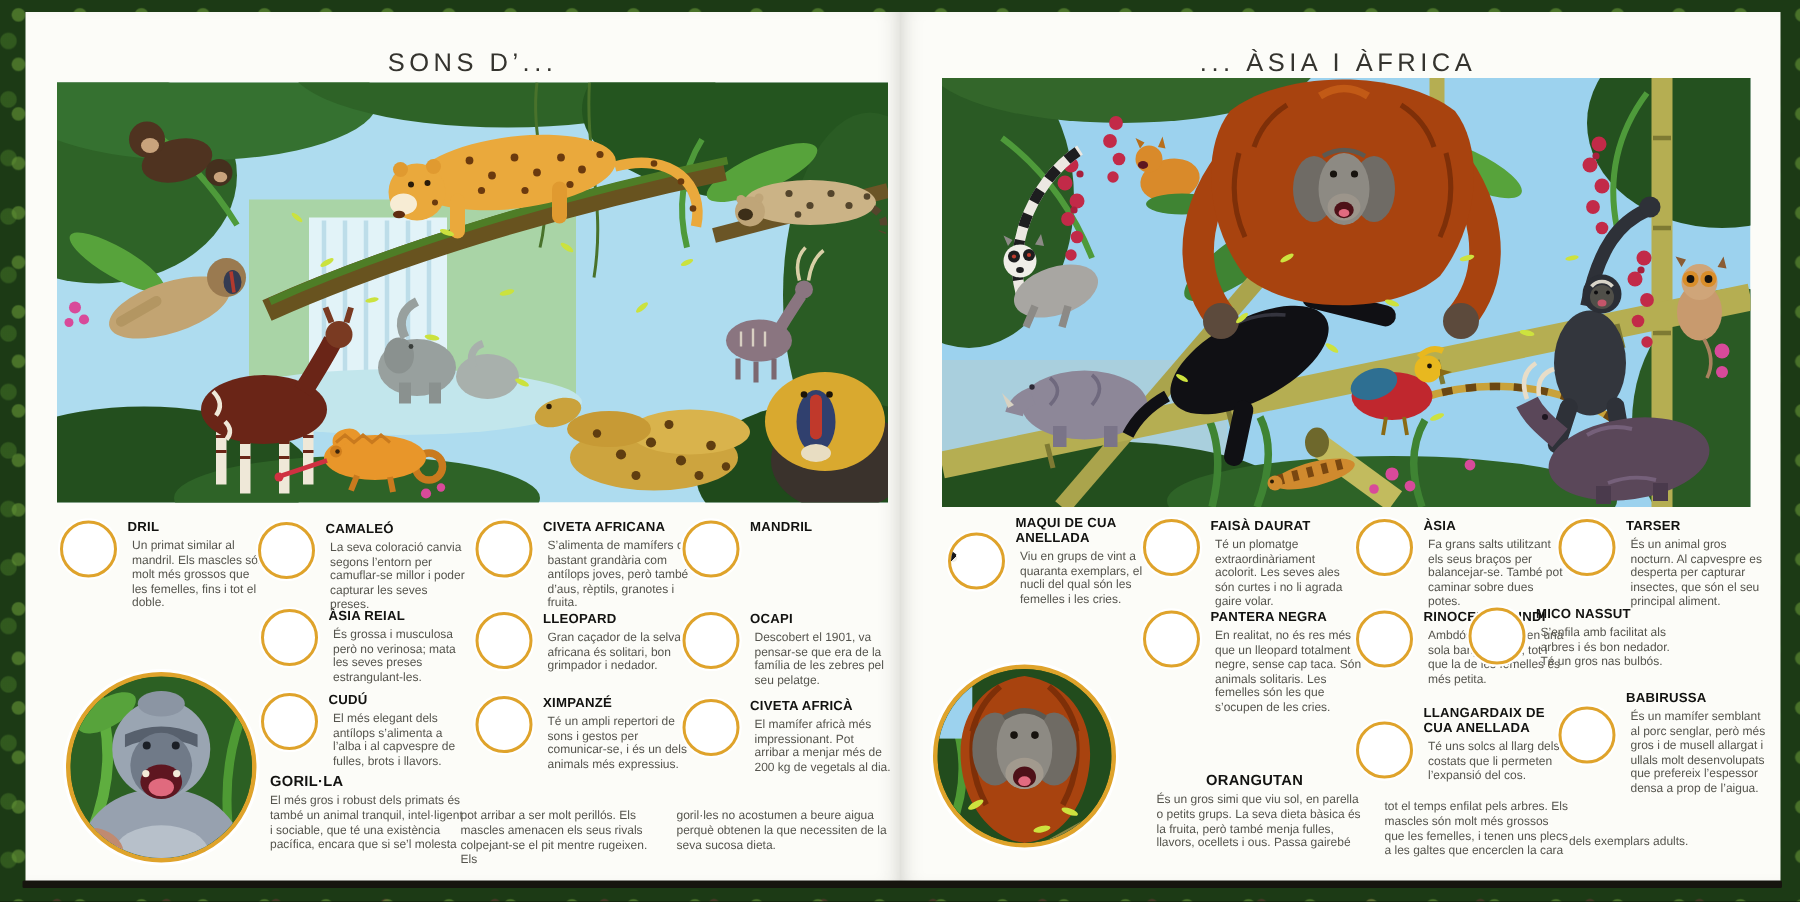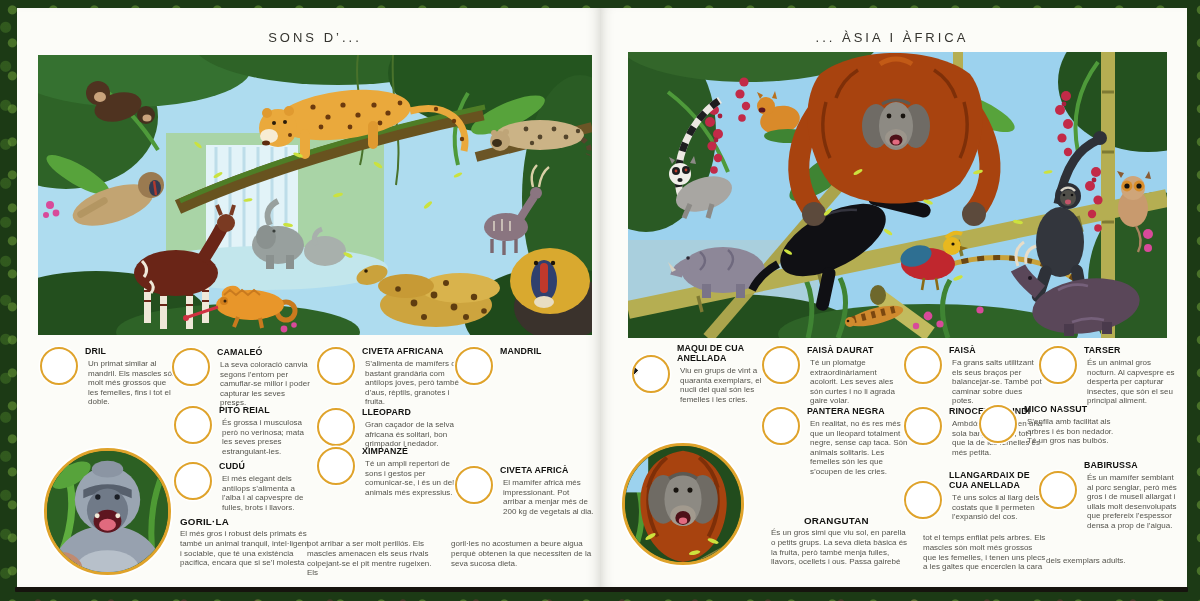--- a/index.html
+++ b/index.html
@@ -13,21 +13,21 @@
       radial-gradient(circle at 52% 82%, rgba(170,50,80,.30) 0 3px, transparent 4px),
       radial-gradient(circle at 12% 70%, rgba(70,120,40,.5) 0 5px, transparent 6px);
     background-size:41px 33px,57px 45px,73px 51px,47px 39px;
   }
   .page{position:absolute;top:8px;height:580px;background:#fcfcf8;}
   .page-left{left:17px;width:583px;box-shadow:inset -10px 0 14px -10px rgba(40,40,30,.22);}
   .page-right{left:600px;width:587px;box-shadow:inset 10px 0 14px -10px rgba(40,40,30,.25);}
   .bottom-edge{position:absolute;left:15px;right:12px;top:587px;height:5px;background:#16140e;border-radius:1px;}
   .page-title{
     position:absolute;top:21px;width:250px;text-align:center;
-    font-size:13px;letter-spacing:3px;color:#35342f;font-weight:500;white-space:nowrap;
+    font-size:17px;letter-spacing:3px;color:#35342f;font-weight:500;white-space:nowrap;
   }
   .title-left{left:190px;}
   .title-right{left:767px;}
   .scene{position:absolute;display:block;}
   .scene-left{left:38px;top:55px;width:554px;height:280px;}
   .scene-right{left:628px;top:52px;width:539px;height:286px;}
 
   .entry{position:absolute;display:flex;gap:7px;align-items:flex-start;}
   .icon-ring{
     flex:0 0 auto;width:38px;height:38px;border-radius:50%;box-sizing:border-box;
@@ -39,21 +39,21 @@
   .entry p{margin:3px;font-size:8px;line-height:1.2;color:#55544d;}
   .entry .tcol{min-width:0;}
 
   
   .e-dril{left:40px;top:346px;width:141px}
   .e-camaleo{left:172px;top:347px;width:142px}
   .e-pito-reial{left:174px;top:405px;width:140px}
   .e-cudu{left:174px;top:461px;width:140px}
   .e-civeta{left:317px;top:346px;width:151px}
   .e-lleopard{left:317px;top:407px;width:145px}
-  .e-ximpanze{left:317px;top:446px;width:145px}
+  .e-ximpanze{left:317px;top:463px;width:145px}
   .e-mandril{left:455px;top:346px;width:142px}
   .e-ocapi{left:455px;top:407px;width:140px}
   .e-elefant{left:455px;top:465px;width:142px}
   .e-maqui{left:632px;top:343px;width:145px}
   .e-maqui .icon-ring{margin-top:12px}
   .e-faisa{left:762px;top:345px;width:145px}
   .e-pantera{left:762px;top:406px;width:151px}
   .e-gibo{left:904px;top:345px;width:145px}
   .e-rinoceront{left:904px;top:406px;width:146px}
   .e-llangardaix{left:904px;top:470px;width:141px}
@@ -504,21 +504,21 @@
   <div class="entry e-camaleo">
     <span class="icon-ring"><span class="icon i-camaleo"></span></span>
     <span class="tcol">
         <h3>CAMALEÓ</h3>
     <p>La seva coloració canvia segons l’entorn per camuflar-se millor i poder capturar les seves preses.</p>
       </span>
   </div>
   <div class="entry e-pito-reial">
     <span class="icon-ring"><span class="icon i-pito-reial"></span></span>
     <span class="tcol">
-        <h3>PITÓ REIAL</h3>
+        <h3>ÀSIA REIAL</h3>
     <p>És grossa i musculosa però no verinosa; mata les seves preses estrangulant-les.</p>
       </span>
   </div>
   <div class="entry e-cudu">
     <span class="icon-ring"><span class="icon i-cudu"></span></span>
     <span class="tcol">
         <h3>CUDÚ</h3>
     <p>El més elegant dels antílops s’alimenta a l’alba i al capvespre de fulles, brots i llavors.</p>
       </span>
   </div>
@@ -540,20 +540,27 @@
     <span class="icon-ring"><span class="icon i-ximpanze"></span></span>
     <span class="tcol">
         <h3>XIMPANZÉ</h3>
     <p>Té un ampli repertori de sons i gestos per comunicar-se, i és un dels animals més expressius.</p>
       </span>
   </div>
   <div class="entry e-mandril">
     <span class="icon-ring"><span class="icon i-mandril"></span></span>
     <span class="tcol">
         <h3>MANDRIL</h3>
+      </span>
+  </div>
+  <div class="entry e-ocapi">
+    <span class="icon-ring"><span class="icon i-ocapi"></span></span>
+    <span class="tcol">
+        <h3>OCAPI</h3>
+    <p>Descobert el 1901, va pensar-se que era de la família de les zebres pel seu pelatge.</p>
       </span>
   </div>
   <div class="entry e-elefant">
     <span class="icon-ring"><span class="icon i-elefant"></span></span>
     <span class="tcol">
         <h3>CIVETA AFRICÀ</h3>
     <p>El mamífer africà més impressionant. Pot arribar a menjar més de 200 kg de vegetals al dia.</p>
       </span>
   </div>
 
@@ -600,21 +607,21 @@
   <div class="entry e-pantera">
     <span class="icon-ring"><span class="icon i-pantera"></span></span>
     <span class="tcol">
         <h3>PANTERA NEGRA</h3>
     <p>En realitat, no és res més que un lleopard totalment negre, sense cap taca. Són animals solitaris. Les femelles són les que s’ocupen de les cries.</p>
       </span>
   </div>
   <div class="entry e-gibo">
     <span class="icon-ring"><span class="icon i-gibo"></span></span>
     <span class="tcol">
-        <h3>FAISÀ</h3>
+        <h3>ÀSIA</h3>
     <p>Fa grans salts utilitzant els seus braços per balancejar-se. També pot caminar sobre dues potes.</p>
       </span>
   </div>
   <div class="entry e-rinoceront">
     <span class="icon-ring"><span class="icon i-rinoceront"></span></span>
     <span class="tcol">
         <h3>RINOCERONT INDI</h3>
     <p>Ambdós sexes tenen una sola banya al cap, tot i que la de les femelles és més petita.</p>
       </span>
   </div>

